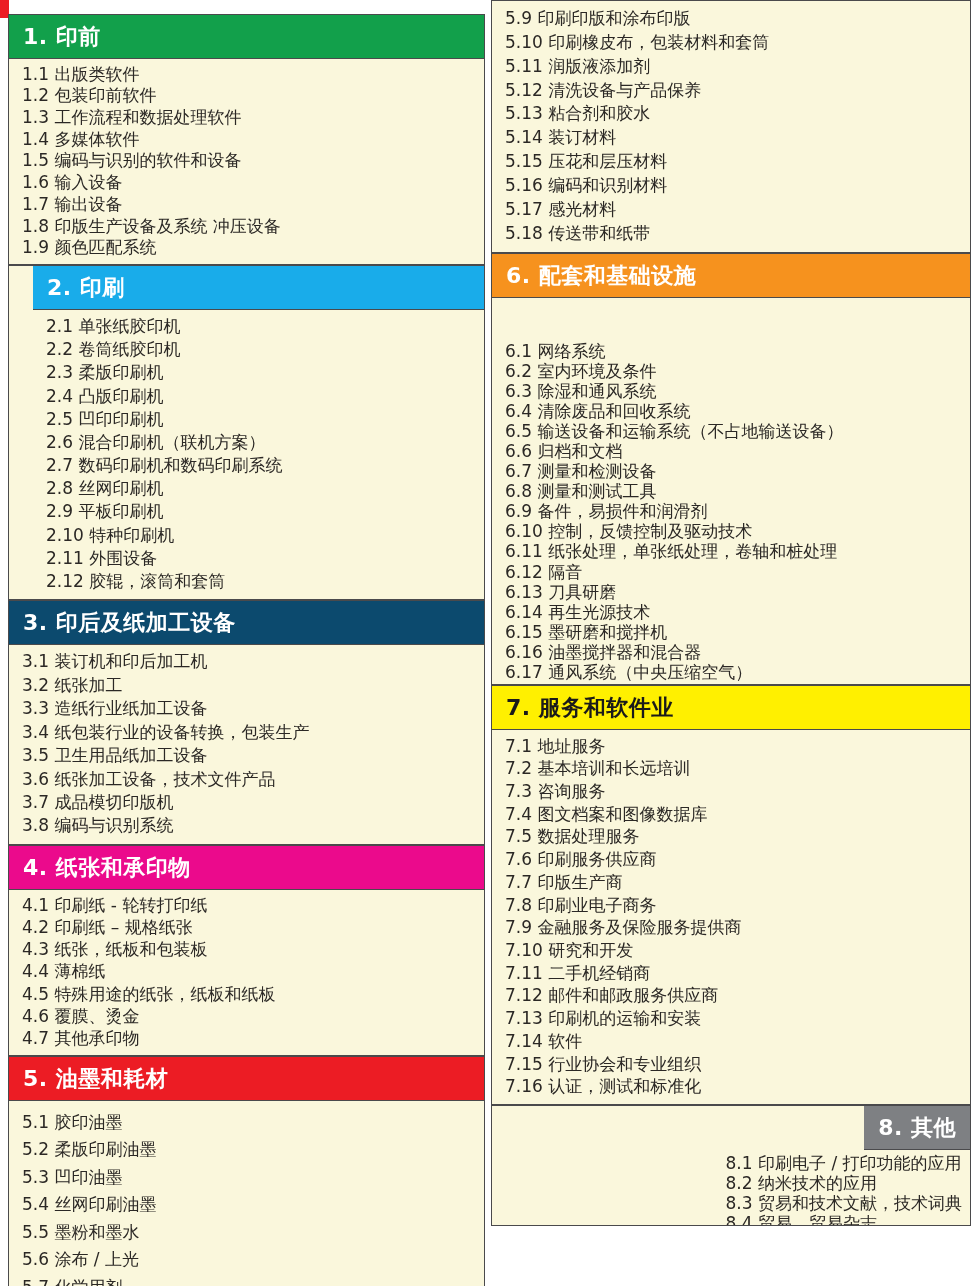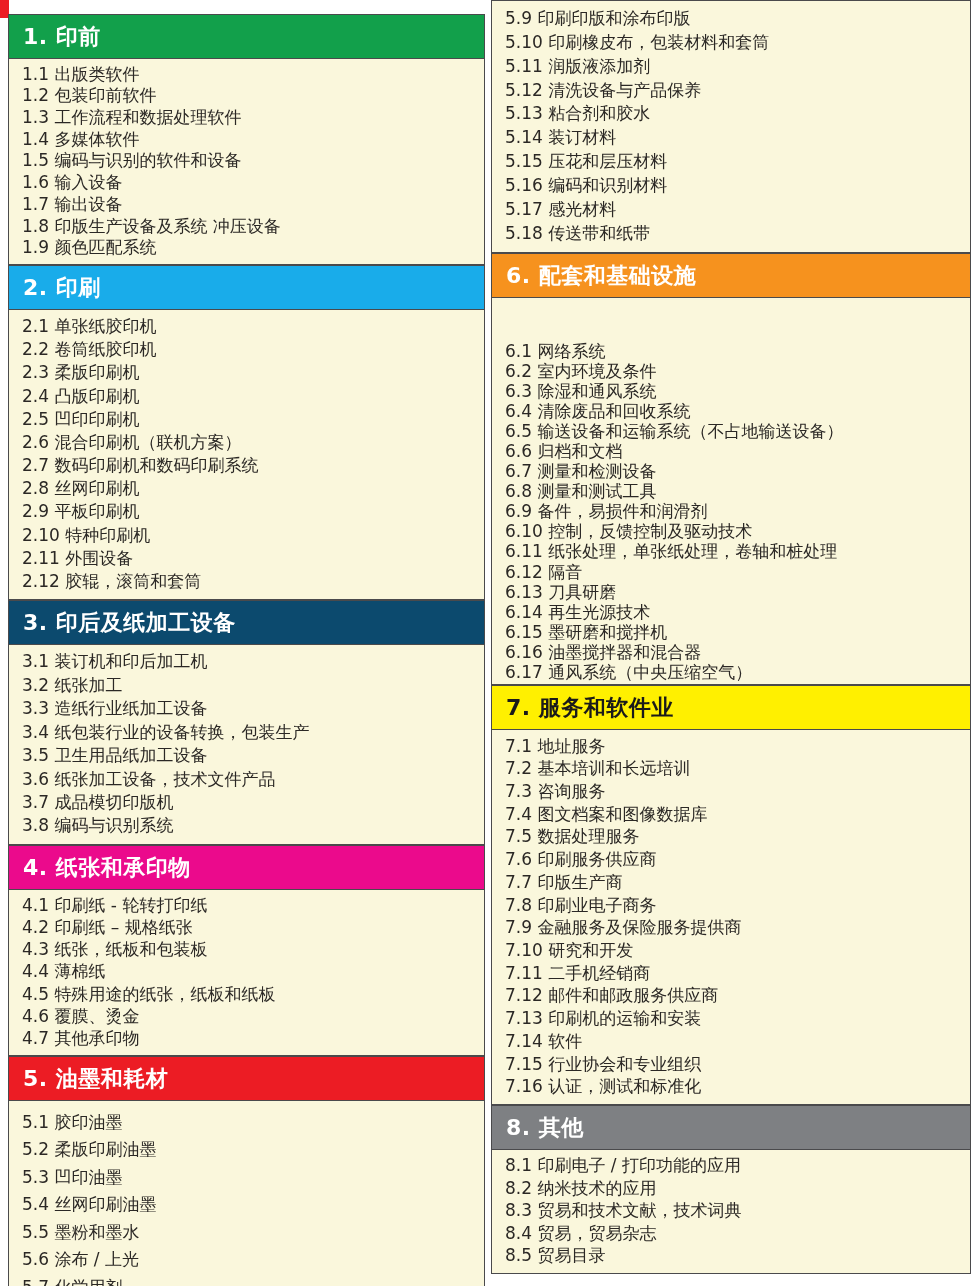--- a/index.html
+++ b/index.html
@@ -32,28 +32,28 @@
     box-sizing: border-box;
     border: 1.5px solid #4A4A4C;
     background: #FAF7DC;
     display: flex;
     flex-direction: column;
     overflow: hidden;
     flex: none;
   }
   
   .s1  { height: 251px; }
-  .s2  { height: 335px; }
+  .s2  { height: 335px; padding-left: 24px; }
   .s3  { height: 245px; }
   .s4  { height: 211px; }
   .s5a { height: 282px; }
   .s5b { height: 253px; }
   .s6  { height: 432px; gap: 40px; }
   .s7  { height: 420px; }
-  .s8  { height: 169px; }
+  .s8  { height: 121px; align-items: flex-end; }
   header.bar {
     flex: none;
     height: 44px;
     display: flex;
     align-items: center;
     padding: 0 14px;
     font-size: 22px;
     font-weight: bold;
     letter-spacing: 0.5px;
     border-bottom: 1.5px solid #4A4A4C;

